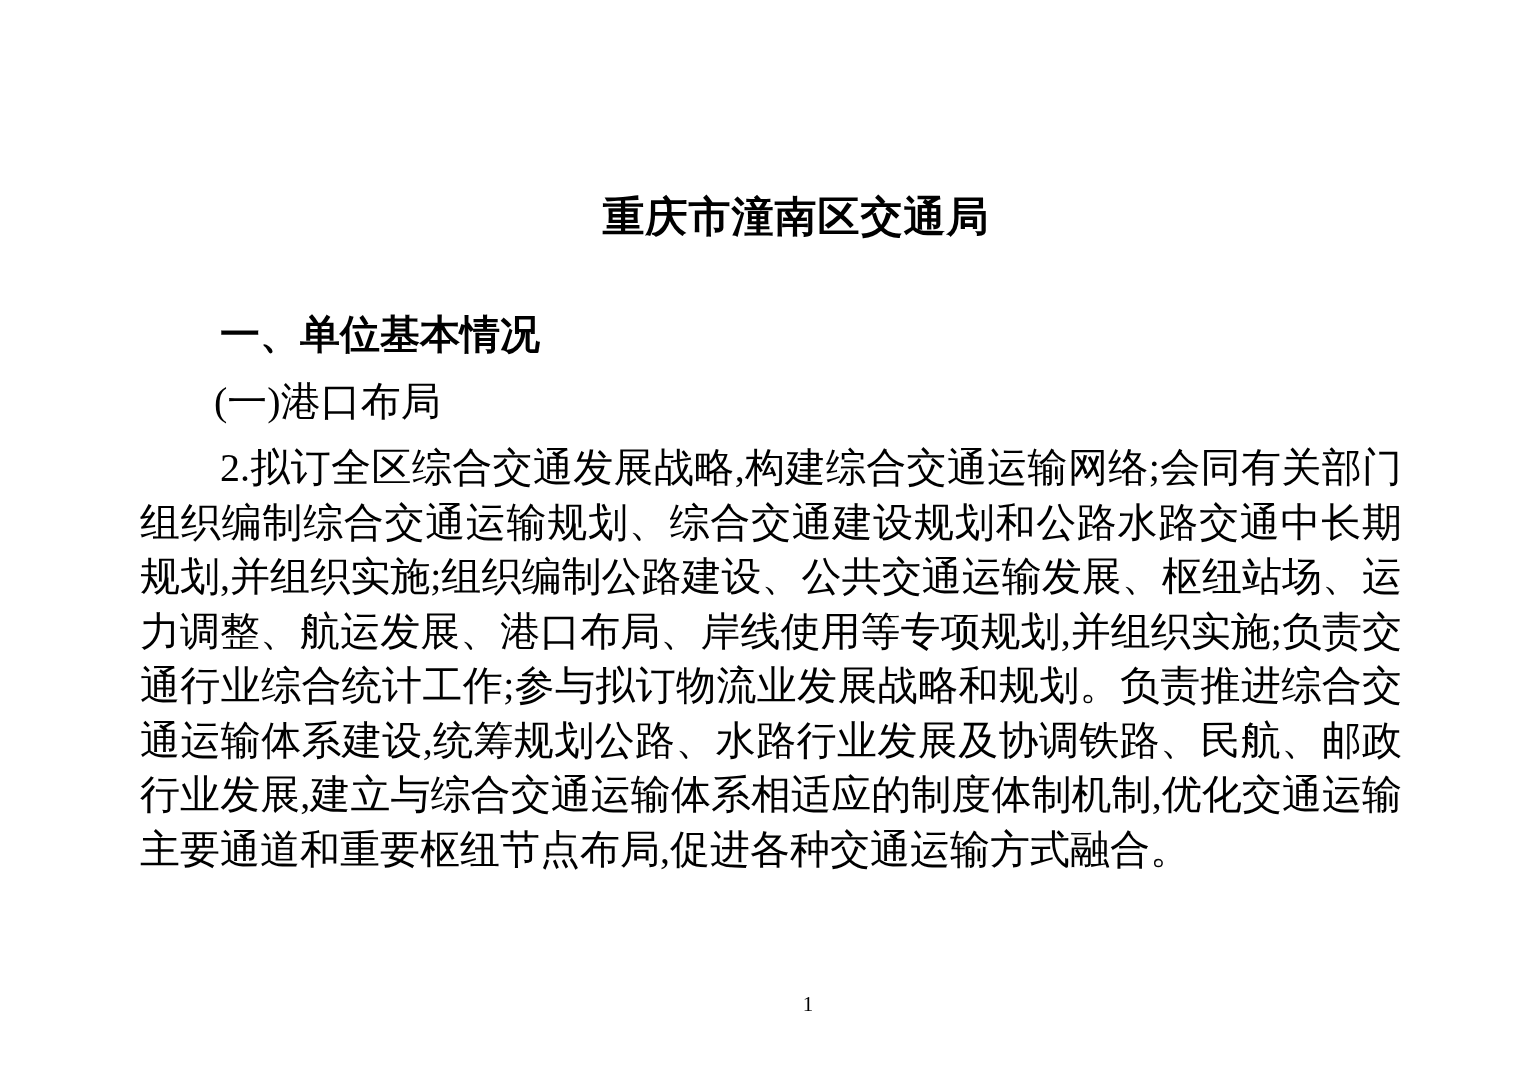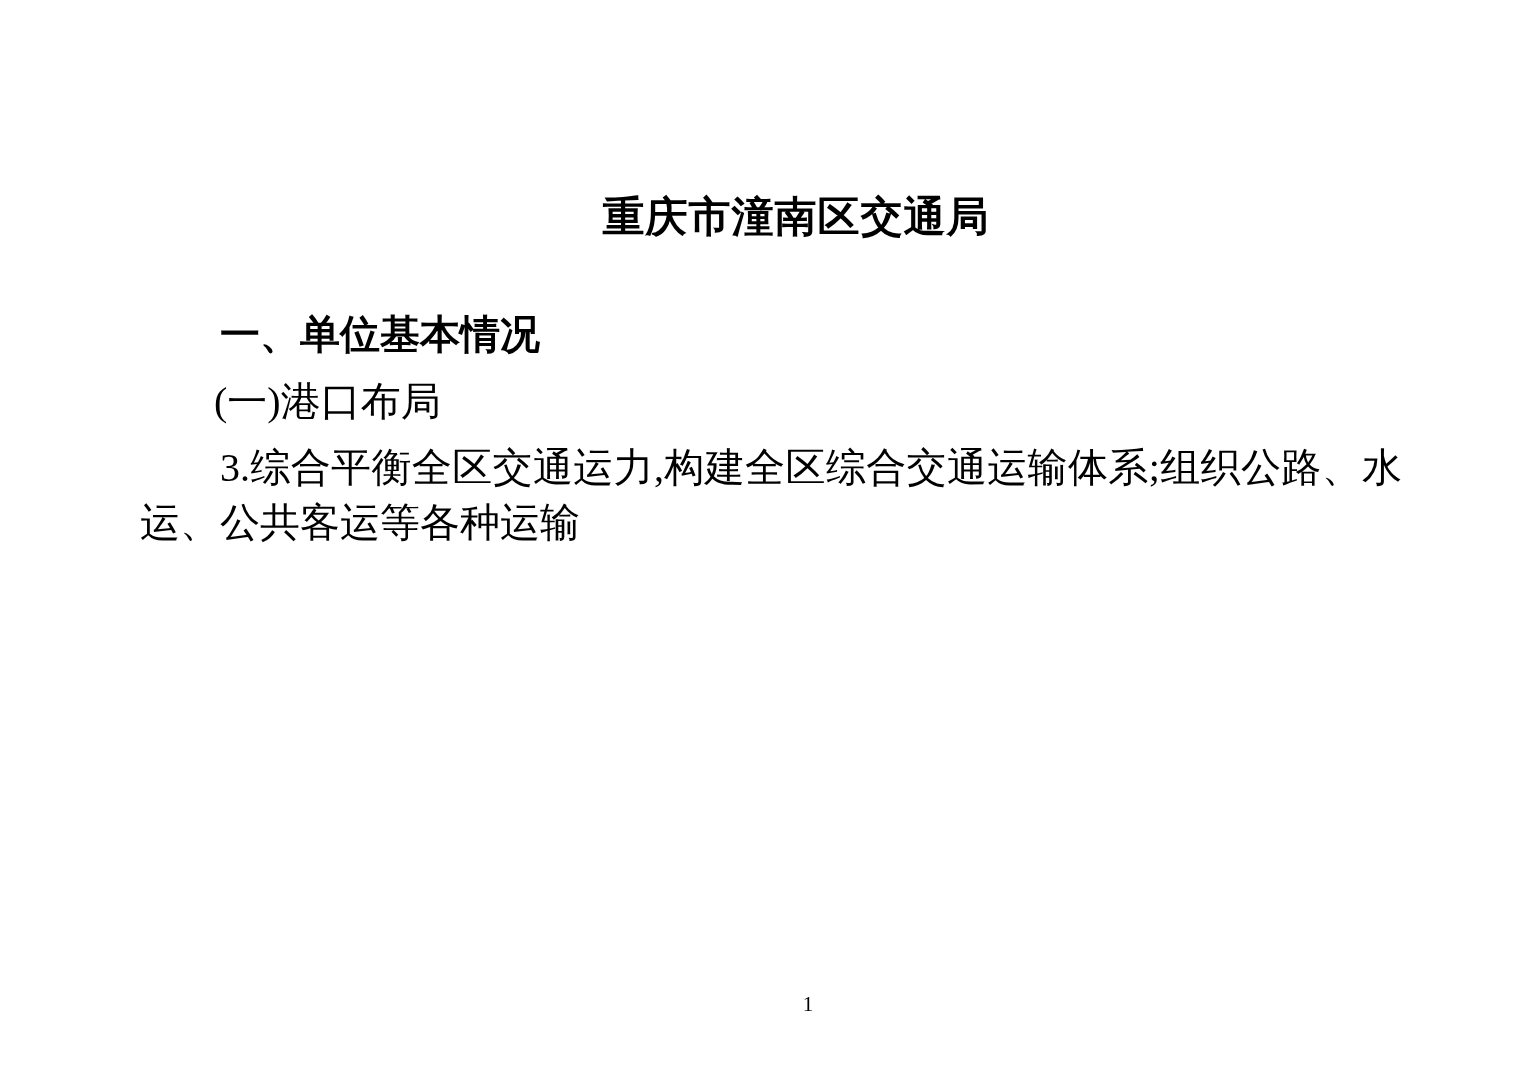--- a/index.html
+++ b/index.html
@@ -57,18 +57,18 @@
 
 <div class="page">
 
   <div class="title-block">
     <div>重庆市潼南区交通局</div>
   </div>
 
   <div class="content">
     <div class="section-heading">一、单位基本情况</div>
     <div class="subsection-heading">(一)港口布局</div>
-    <p class="body-paragraph">3.综合平衡全区交通运力,构建全区综合交通运输体系;组织公路、水运、公共客运等各种运输</p>
+    <p class="body-paragraph">2.拟订全区综合交通发展战略,构建综合交通运输网络;会同有关部门组织编制综合交通运输规划、综合交通建设规划和公路水路交通中长期规划,并组织实施;组织编制公路建设、公共交通运输发展、枢纽站场、运力调整、航运发展、港口布局、岸线使用等专项规划,并组织实施;负责交通行业综合统计工作;参与拟订物流业发展战略和规划。负责推进综合交通运输体系建设,统筹规划公路、水路行业发展及协调铁路、民航、邮政行业发展,建立与综合交通运输体系相适应的制度体制机制,优化交通运输主要通道和重要枢纽节点布局,促进各种交通运输方式融合。</p>
   </div>
 
   <div class="page-footer">1</div>
 
 </div>
 
 </body></html>

